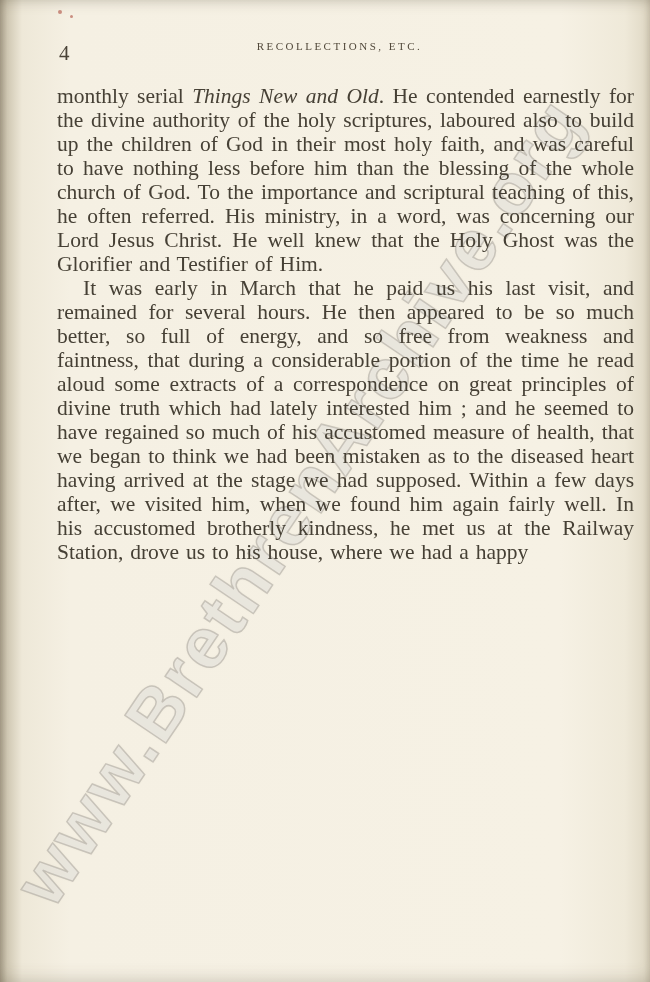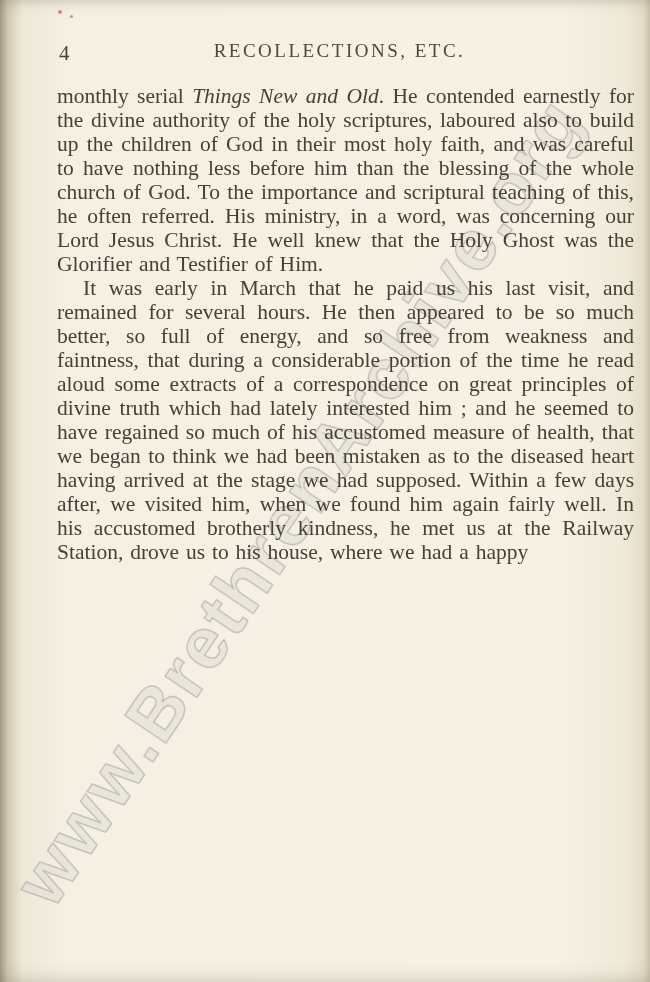--- a/index.html
+++ b/index.html
@@ -61,21 +61,21 @@
   .page-number {
     position: absolute;
     left: 2px;
     top: 1px;
     font-size: 21px;
     color: #4a4337;
   }
   .header-title {
     display: block;
     text-align: center;
-    font-size: 19px;
+    font-size: 11px;
     letter-spacing: 2.5px;
     color: #51483a;
   }
 
   .body-text {
     position: absolute;
     top: 84px;
     left: 57px;
     right: 16px;
     text-align: justify;

